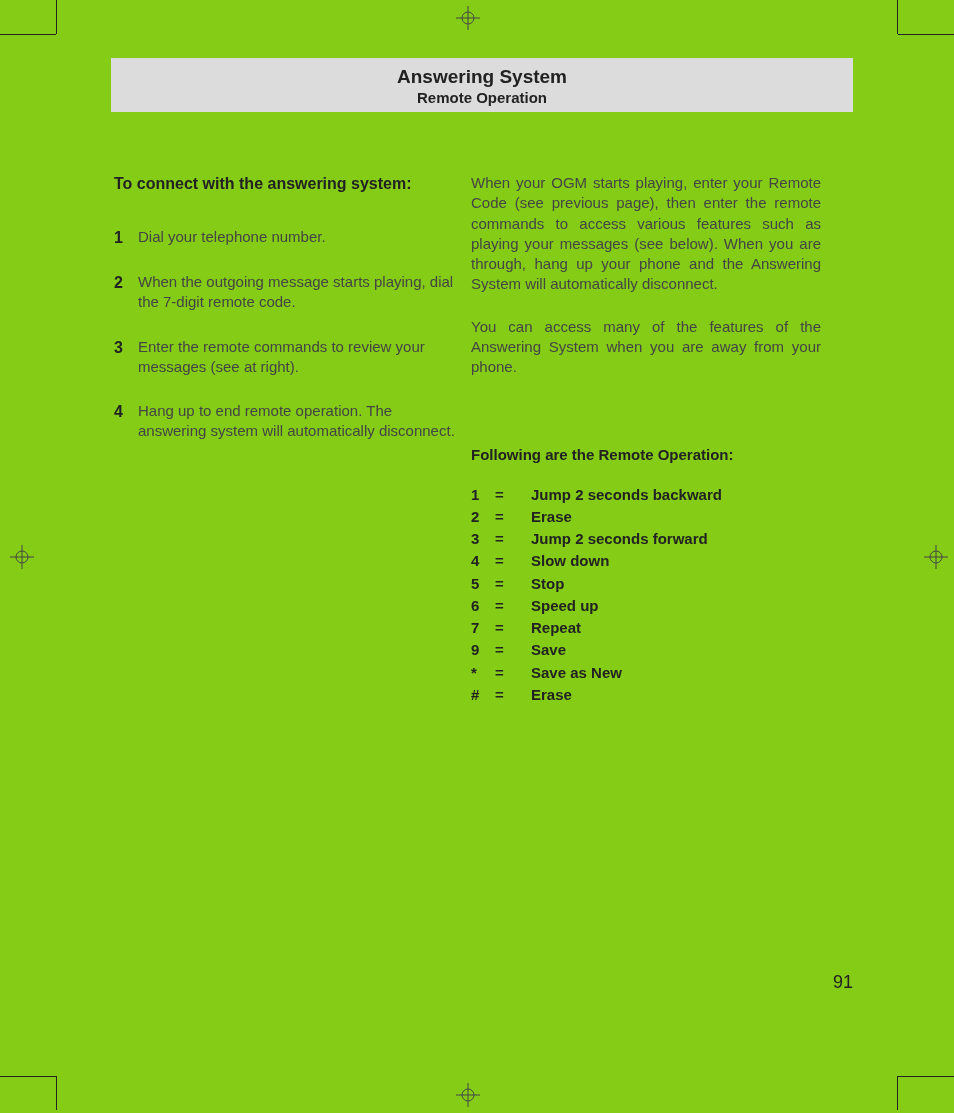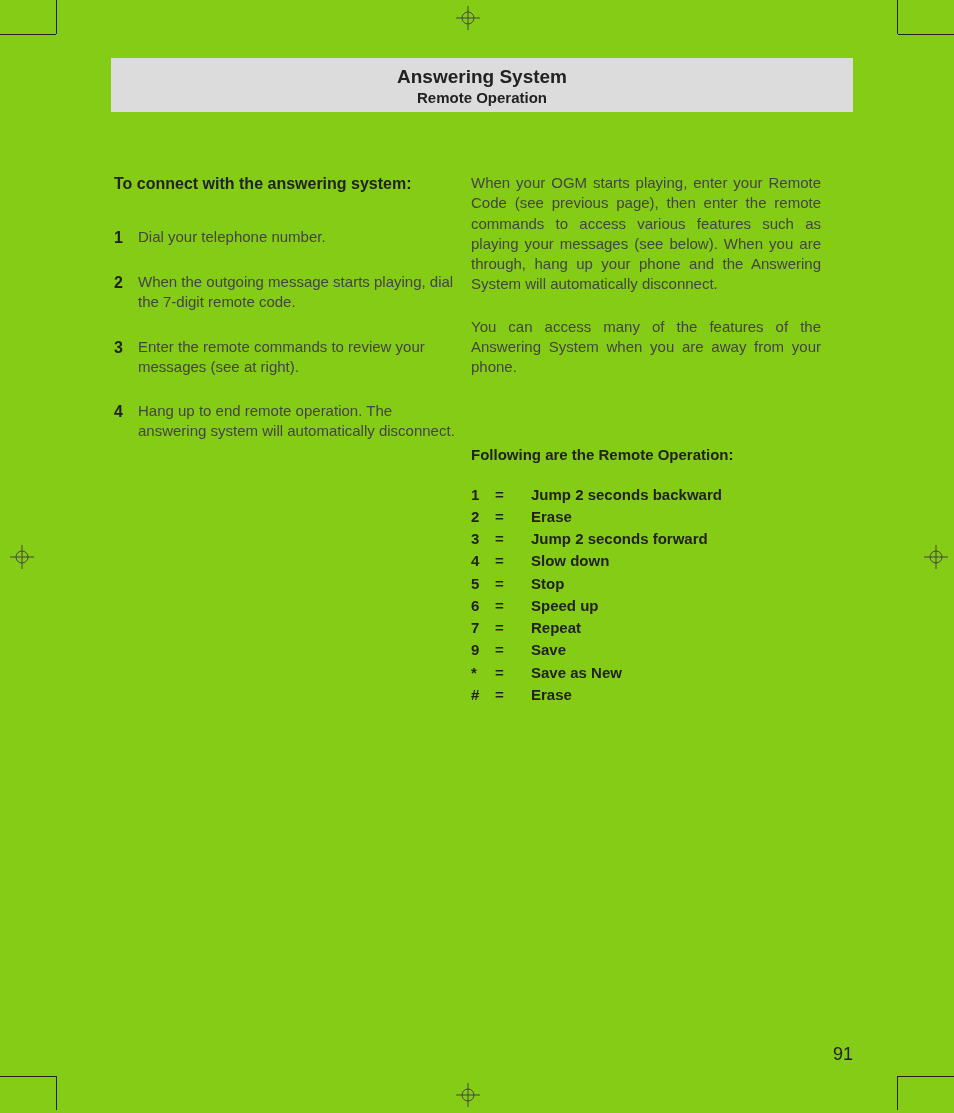--- a/index.html
+++ b/index.html
@@ -24,21 +24,21 @@
   .step .num{font-weight:bold;font-size:16px;color:#222;width:24px;flex:0 0 24px;}
   .step .body{flex:1;}
   .step .body p{margin:0 0 14px 0;}
   .step .body p:last-child{margin-bottom:0;}
   .right-para{text-align:justify;margin:0 0 22px 0;}
   .remote-title{font-weight:bold;color:#222;margin-top:68px;margin-bottom:18px;}
   .cmd-table{font-weight:bold;color:#222;border-collapse:collapse;}
   .cmd-table td{padding:1px 0;}
   .cmd-table td.k{width:18px;}
   .cmd-table td.eq{width:36px;text-align:left;padding-left:6px;}
-  .pagenum{position:absolute;right:101px;top:1044px;font-size:18px;color:#222;}
+  .pagenum{position:absolute;right:101px;top:972px;font-size:18px;color:#222;}
 </style>
 </head>
 <body>
 
 <div class="page">
 
   <div class="crop h" style="left:0;top:34px;width:56px;"></div>
   <div class="crop v" style="left:56px;top:0;height:34px;"></div>
 
   <div class="crop h" style="left:0;top:1076px;width:56px;"></div>

